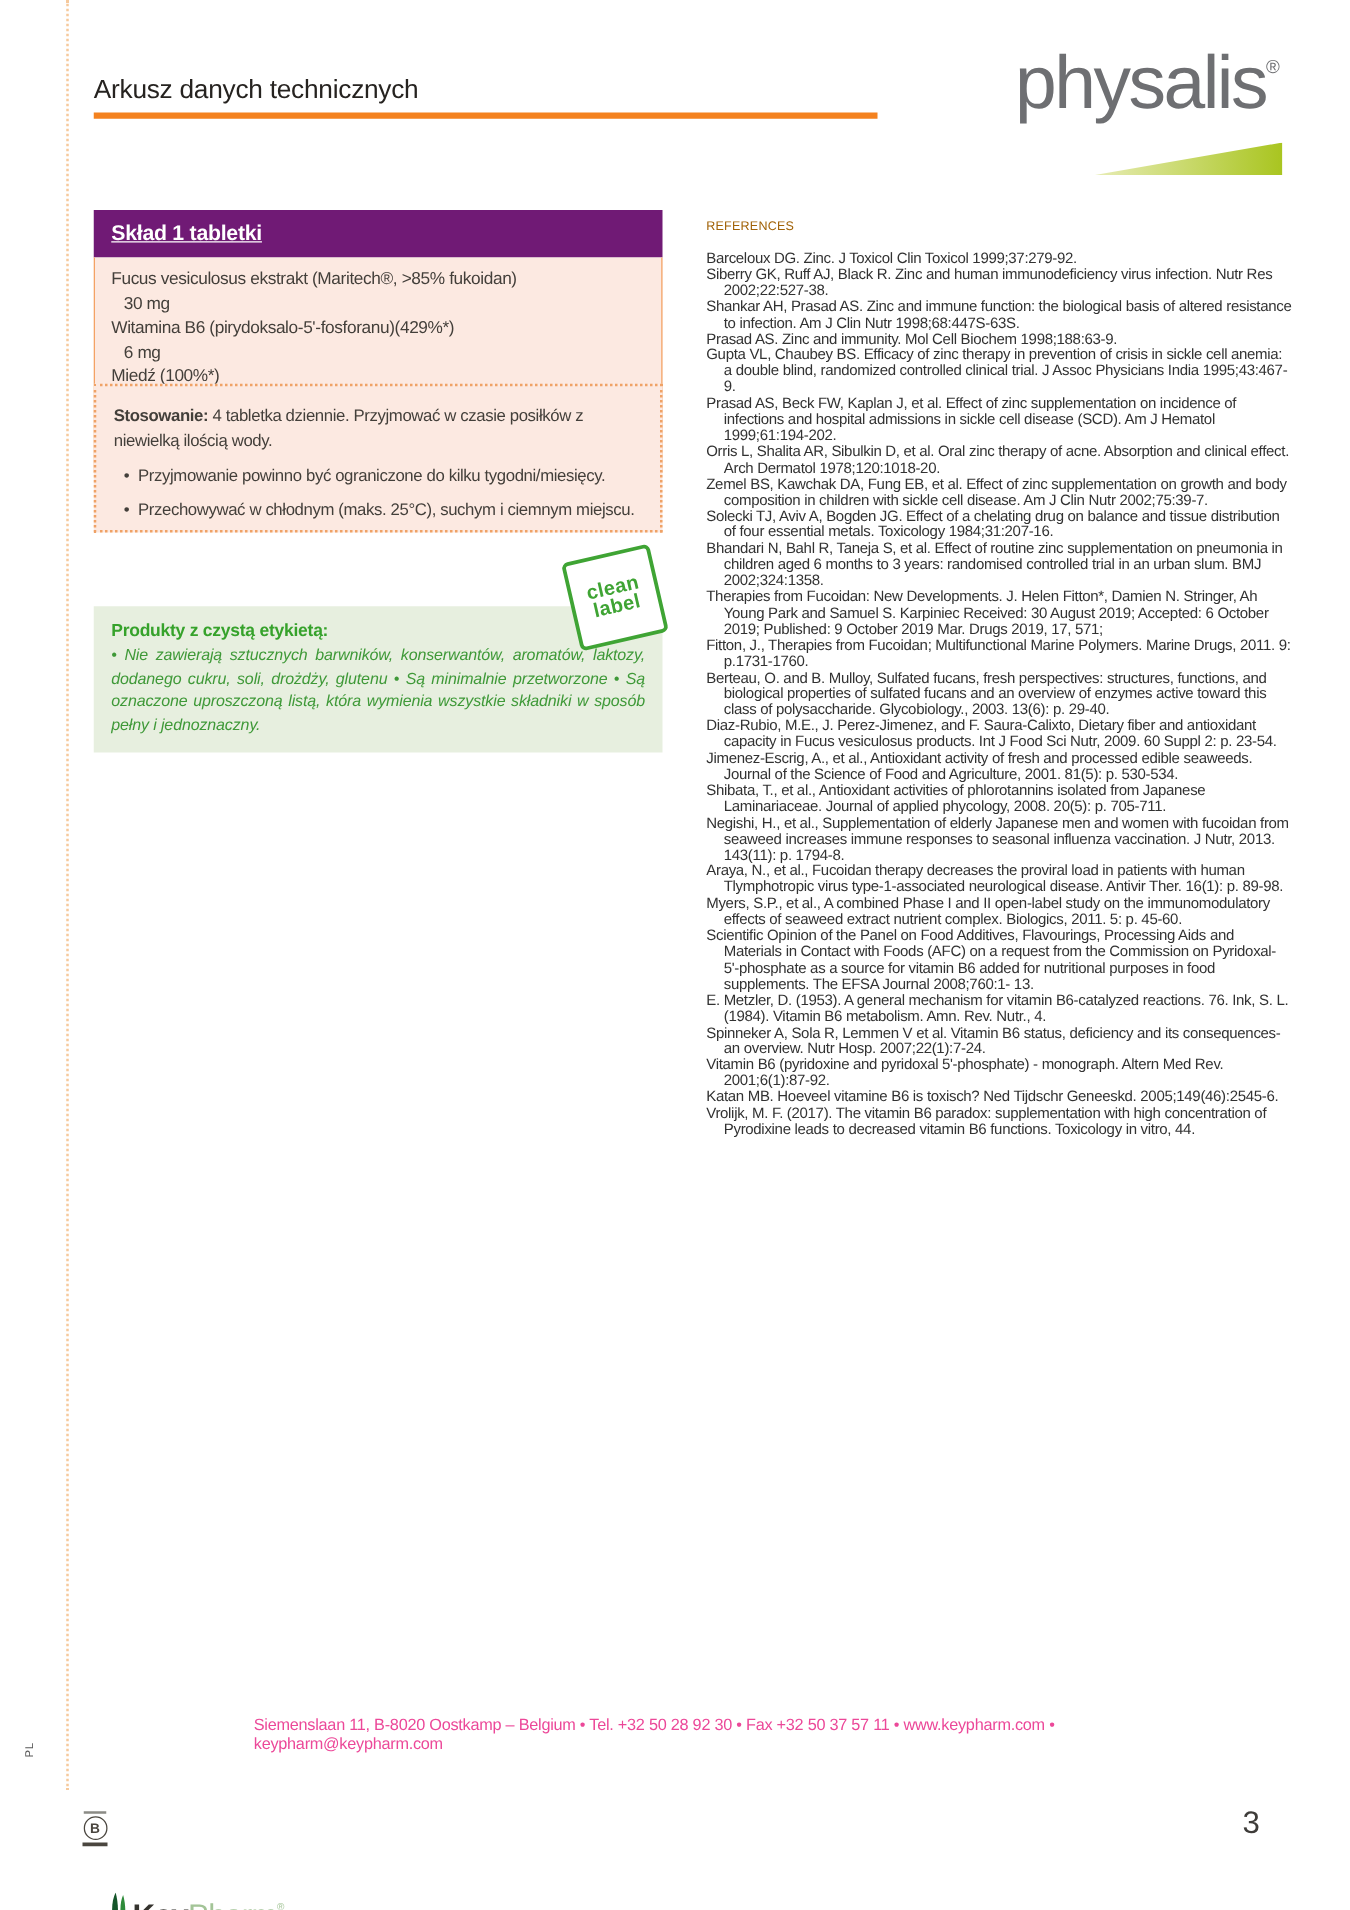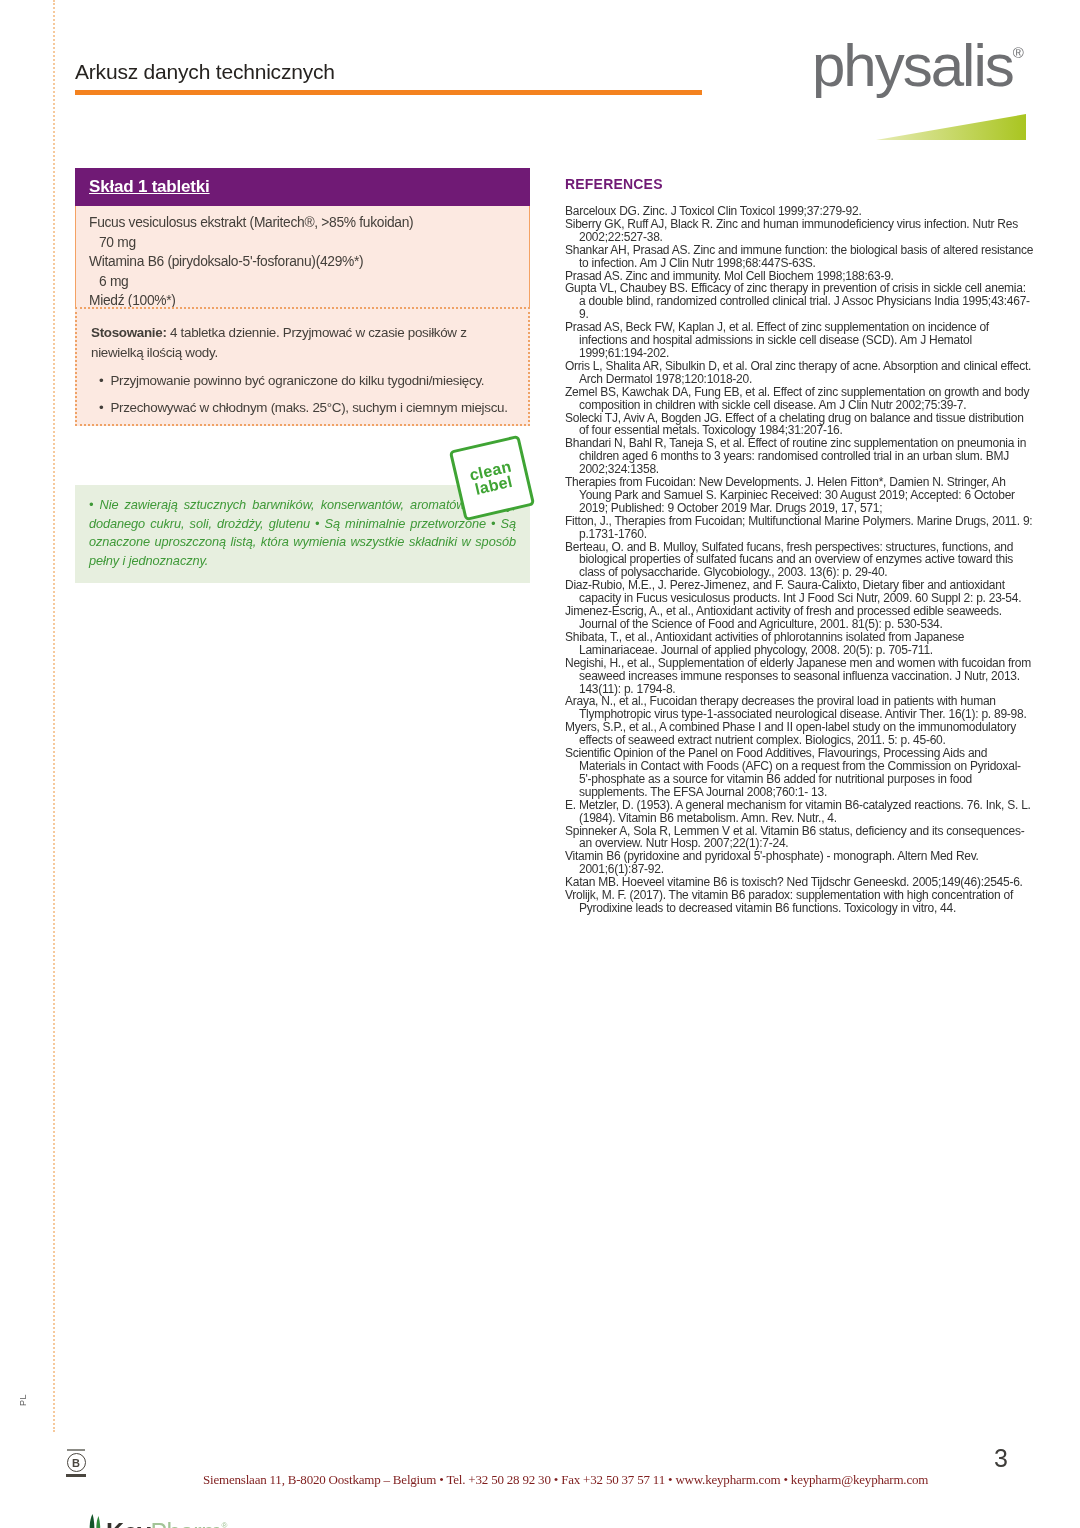--- a/index.html
+++ b/index.html
@@ -44,62 +44,62 @@
   .stamp span{font-size:16px;font-weight:bold;color:#3fa434;line-height:15px;letter-spacing:0.3px;}
 
   
   .cleanbox{position:absolute;left:75px;top:485px;width:455px;box-sizing:border-box;
     background:#e7efdf;padding:11px 14px 13px 14px;}
   .cleanbox-title{font-size:14px;font-weight:bold;color:#36a22b;margin:0 0 3px 0;letter-spacing:-0.2px;}
   .cleanbox-text{font-size:12.8px;font-style:italic;color:#3f9938;line-height:18.5px;text-align:justify;margin:0;letter-spacing:-0.1px;}
 
   
   .refs{position:absolute;left:565px;top:176px;width:470px;}
-  .refs-title{font-size:14px;font-weight:bold;color:#701a75;margin:0 0 13px 0;letter-spacing:0.2px;}
+  .refs-title{font-size:10px;font-weight:normal;color:#a16207;margin:0 0 13px 0;letter-spacing:0.2px;}
   .refs-list{margin:0;padding:0;list-style:none;}
   .refs-list li{font-size:12px;line-height:12.9px;color:#323232;letter-spacing:-0.25px;
     padding-left:14px;text-indent:-14px;margin:0;}
 
   
   .pl-tag{position:absolute;left:28px;top:1396px;font-size:9px;color:#5a5a5a;
     transform:rotate(-90deg);transform-origin:left bottom;letter-spacing:0.5px;}
   .bcorp{position:absolute;left:62px;top:1448px;width:28px;height:36px;text-align:center;}
   .bcorp-bar{height:2px;background:#8b8b85;margin:1px 5px;}
   .bcorp-circle{width:17px;height:17px;border:1.5px solid #4a463f;border-radius:50%;margin:2px auto;
     display:flex;align-items:center;justify-content:center;font-size:11px;font-weight:bold;color:#4a463f;}
   .bcorp-thick{height:3px;background:#4a463f;margin:1px 4px;}
   .kp-logo{position:absolute;left:88px;top:1513px;height:40px;display:flex;align-items:flex-start;}
   .kp-leaf{margin-right:3px;margin-top:1px;}
   .kp-text{font-size:25px;line-height:26px;letter-spacing:-0.5px;}
   .kp-key{font-weight:bold;color:#35332e;}
   .kp-pharm{color:#a3c497;font-weight:400;}
   .kp-reg{font-size:8px;color:#a3c497;vertical-align:13px;}
   .kp-sub{position:absolute;left:46px;top:26px;font-size:5.5px;color:#3fa434;letter-spacing:2.2px;}
-  .footer-address{position:absolute;left:203px;top:1472px;width:790px;font-size:13px;color:#7f1d1d;letter-spacing:-0.2px;font-family:Liberation Serif, serif;}
+  .footer-address{position:absolute;left:203px;top:1372px;width:790px;font-size:13px;color:#ec4899;letter-spacing:-0.2px;}
   .page-num{position:absolute;left:994px;top:1444px;font-size:25px;color:#3e3c39;font-weight:400;}
 </style>
 </head>
 <body>
 
 <div class="edge-line"></div>
 
 <h1 class="doc-title">Arkusz danych technicznych</h1>
 <div class="title-rule"></div>
 <div class="brand">
   <span class="brand-word">physalis</span><span class="brand-reg">®</span>
   <div class="brand-wedge"></div>
 </div>
 
 <div class="comp">
   <div class="comp-header">Skład 1 tabletki</div>
   <div class="comp-body">
 
       <div class="comp-row">
         <span class="ing">Fucus vesiculosus ekstrakt (Maritech®, &gt;85% fukoidan)</span>
-        <span class="amt">70 mg</span>
+        <span class="amt">30 mg</span>
       </div>
 
       <div class="comp-row">
         <span class="ing">Witamina B6 (pirydoksalo-5'-fosforanu)(429%*)</span>
         <span class="amt">6 mg</span>
       </div>
 
       <div class="comp-row">
         <span class="ing">Miedź (100%*)</span>
         <span class="amt">1 mg</span>
@@ -122,20 +122,21 @@
       <li>Przechowywać w chłodnym (maks. 25°C), suchym i ciemnym miejscu.</li>
     </ul>
 </div>
 
 <div class="stamp">
   <span>clean</span>
   <span>label</span>
 </div>
 
 <div class="cleanbox">
+  <p class="cleanbox-title">Produkty z czystą etykietą:</p>
   <p class="cleanbox-text">• Nie zawierają sztucznych barwników, konserwantów, aromatów, laktozy, dodanego cukru, soli, drożdży, glutenu • Są minimalnie przetworzone • Są oznaczone uproszczoną listą, która wymienia wszystkie składniki w sposób pełny i jednoznaczny.</p>
 </div>
 
 <div class="refs">
   <h2 class="refs-title">REFERENCES</h2>
   <ul class="refs-list">
 
       <li>Barceloux DG. Zinc. J Toxicol Clin Toxicol 1999;37:279-92.</li>
 
       <li>Siberry GK, Ruff AJ, Black R. Zinc and human immunodeficiency virus infection. Nutr Res 2002;22:527-38.</li>

